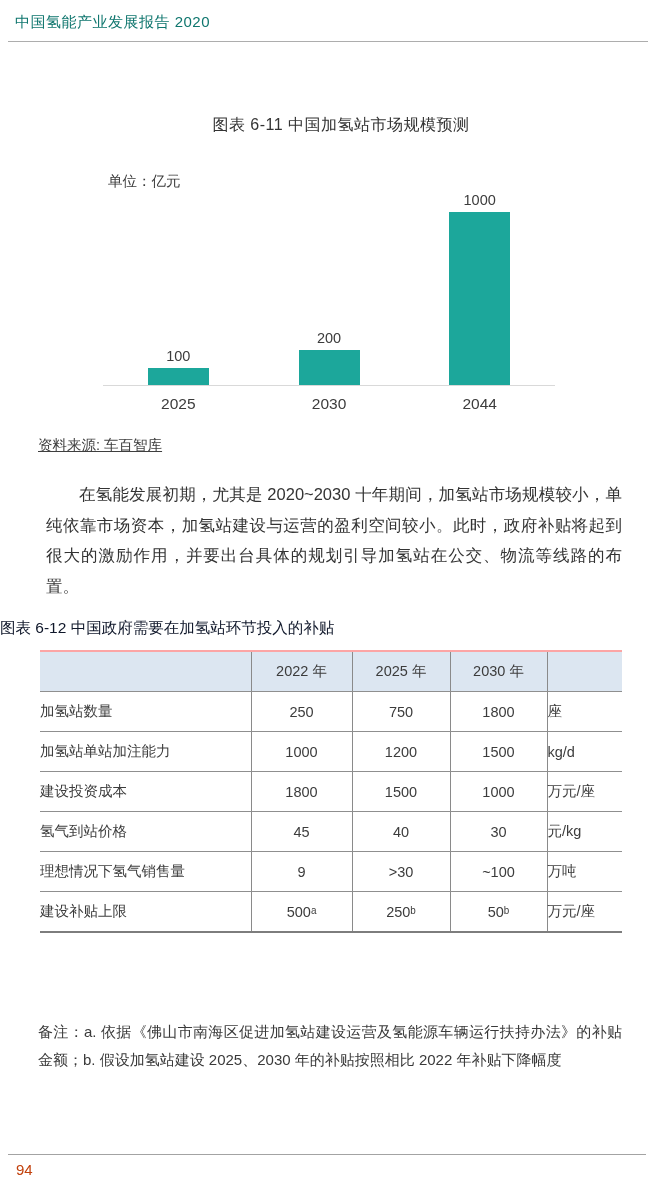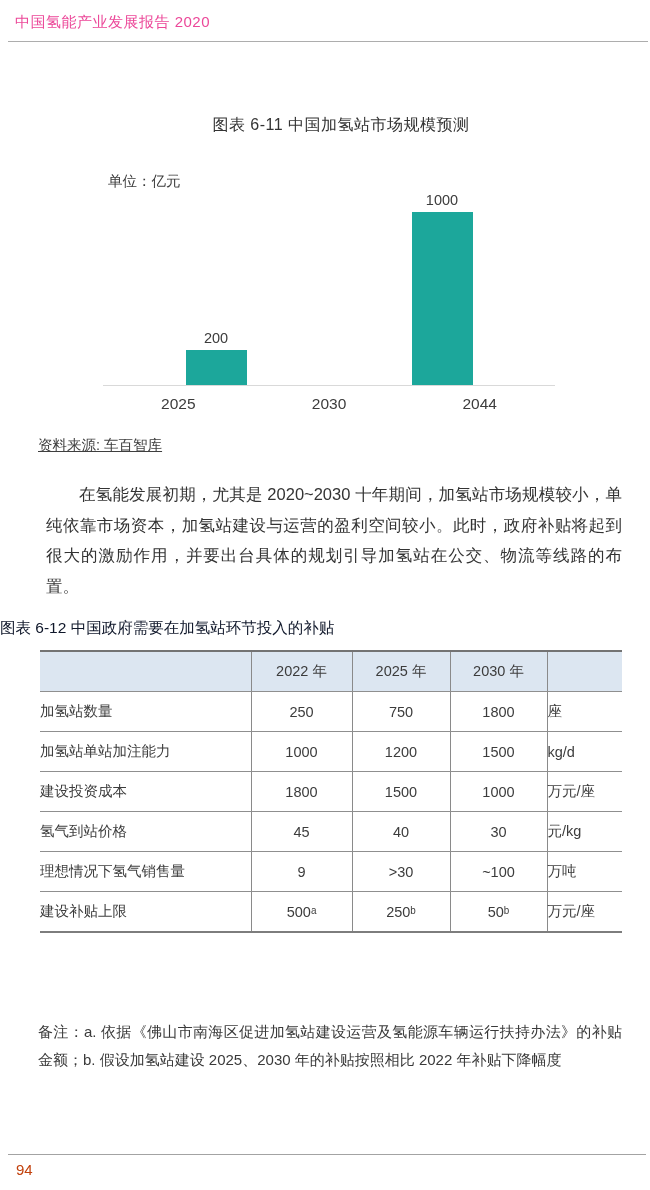--- a/index.html
+++ b/index.html
@@ -1,21 +1,21 @@
 <!DOCTYPE html>
 <html><head>
 <meta charset="utf-8">
 <style>
   html,body{margin:0;padding:0;background:#ffffff;}
   .page{
     position:relative;width:650px;height:1190px;margin:0 auto;background:#ffffff;
     font-family:"Liberation Sans","DejaVu Sans",sans-serif;color:#3c3c3c;overflow:hidden;
   }
   
-  .header-title{position:absolute;left:15px;top:13px;font-size:15px;color:#ec4899;letter-spacing:.5px;}
+  .header-title{position:absolute;left:15px;top:13px;font-size:15px;color:#0f766e;letter-spacing:.5px;}
   .header-rule{position:absolute;left:8px;right:2px;top:41px;height:0;border-top:1px solid #adadad;}
   
   .fig-title{position:absolute;left:16px;top:115px;width:100%;text-align:center;font-size:16px;color:#333333;letter-spacing:.5px;}
   .unit-label{position:absolute;left:108px;top:172px;font-size:14.5px;color:#3a3a3a;}
   .chart{position:absolute;left:103px;top:190px;width:452px;}
   .bars{display:flex;justify-content:space-around;align-items:flex-end;height:195px;border-bottom:1px solid #d9d9d9;}
   .bar-slot{display:flex;flex-direction:column;align-items:center;justify-content:flex-end;flex:1;}
   .bar-val{font-size:14.5px;color:#3c3c3c;margin-bottom:3px;line-height:18px;}
   .bar{width:61px;}
   .ticks{display:flex;justify-content:space-around;margin-top:9px;}
@@ -25,21 +25,21 @@
   .body-par{
     position:absolute;left:38px;top:471px;width:576px;margin:8px;
     font-size:16.5px;line-height:30.5px;color:#333333;text-align:justify;text-indent:2em;
   }
   
   .tbl-title{position:absolute;left:0;top:618px;width:100%;text-align:left;font-size:15.5px;color:#0f172a;}
   table.subsidy{
     position:absolute;left:40px;top:650px;width:582px;
     border-collapse:collapse;table-layout:fixed;
     font-size:14.5px;color:#3c3c3c;
-    border-top:2px solid #737373;border-bottom:2px solid #7d7d7d;
+    border-top:2px solid #fca5a5;border-bottom:2px solid #7d7d7d;
   }
   table.subsidy th,table.subsidy td{
     border-top:1px solid #8f8f8f;border-bottom:1px solid #8f8f8f;
     border-left:1px solid #8a8a8a;border-right:1px solid #8a8a8a;
     height:39px;padding:0;font-weight:normal;vertical-align:middle;
   }
   table.subsidy th:first-child,table.subsidy td:first-child{border-left:none;}
   table.subsidy th:last-child,table.subsidy td:last-child{border-right:none;}
   table.subsidy thead th{background:#dce6f1;text-align:center;font-size:14.5px;}
   td.c-label{text-align:left;padding-left:10px;}
@@ -60,20 +60,24 @@
 <div class="page">
 
   <div class="header-title">中国氢能产业发展报告 2020</div>
   <div class="header-rule"></div>
 
   <div class="fig-title">图表 6-11 中国加氢站市场规模预测</div>
   <div class="unit-label">单位：亿元</div>
 
   <div class="chart">
     <div class="bars" id="bars">
+        <div class="bar-slot">
+          <div class="bar-val">100</div>
+          <div class="bar" style="height: 17px; background: rgb(28, 167, 155);"></div>
+        </div>
         <div class="bar-slot">
           <div class="bar-val">200</div>
           <div class="bar" style="height: 35px; background: rgb(28, 167, 155);"></div>
         </div>
         <div class="bar-slot">
           <div class="bar-val">1000</div>
           <div class="bar" style="height: 173px; background: rgb(28, 167, 155);"></div>
         </div>
       </div>
     <div class="ticks" id="ticks">

